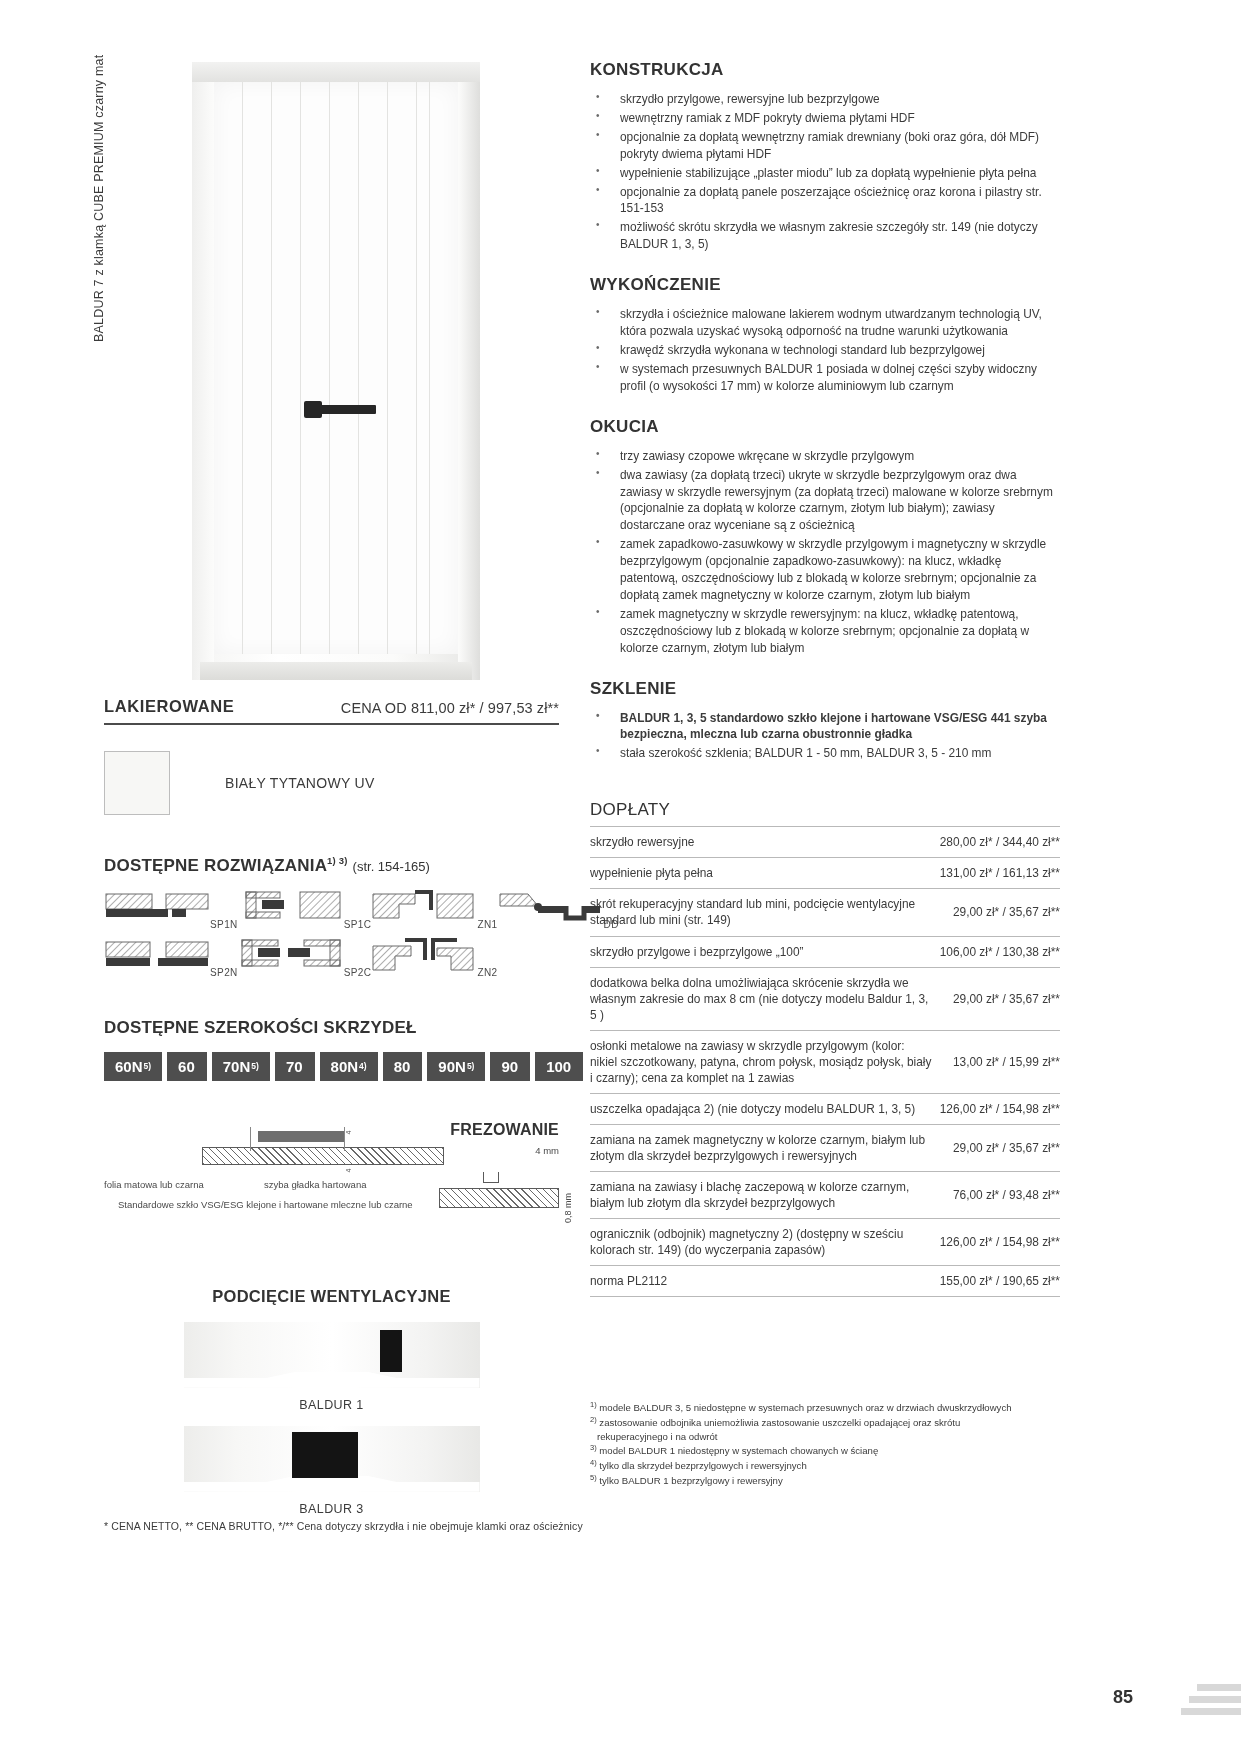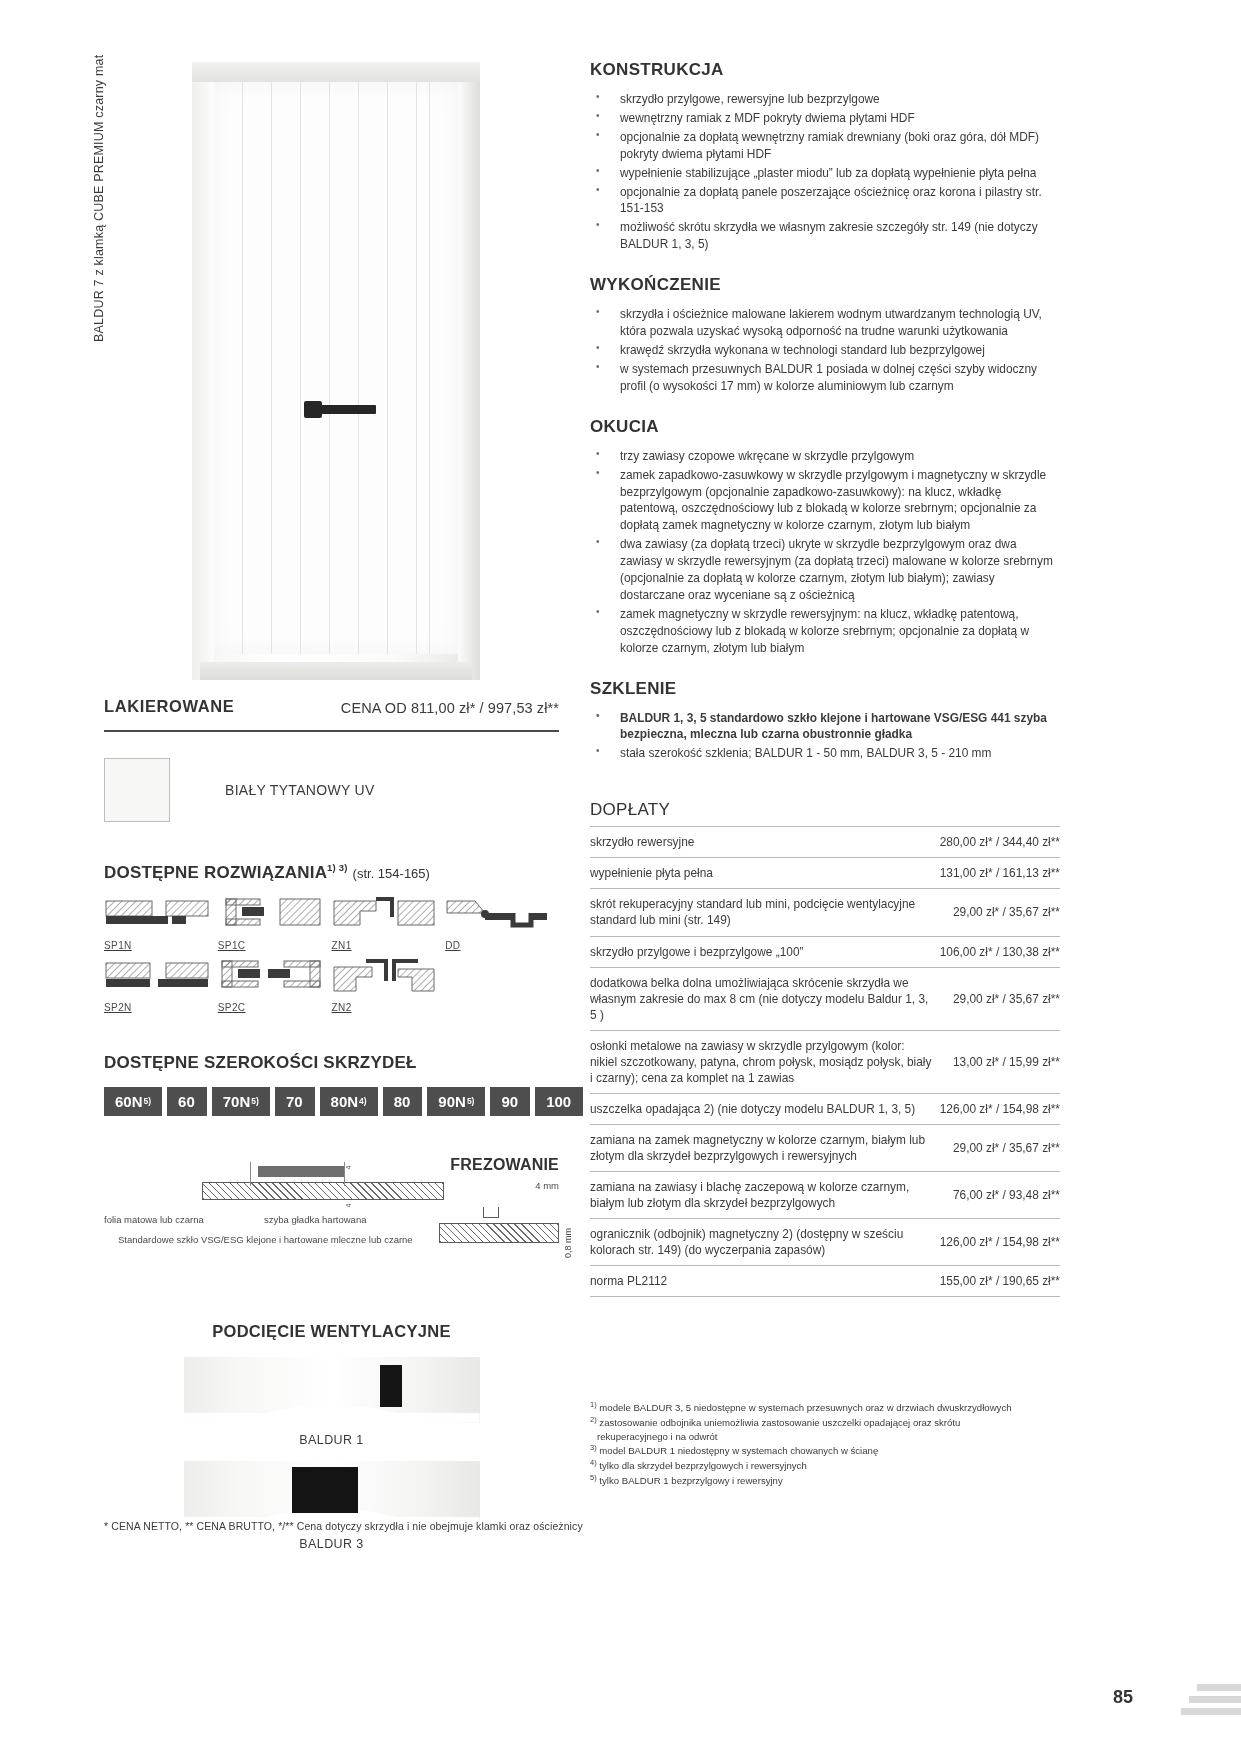--- a/index.html
+++ b/index.html
@@ -27,34 +27,34 @@
   .frame-l{position:absolute;left:0;top:0;width:22px;height:100%;background:linear-gradient(90deg,#efefee,#fcfcfb);}
   .frame-r{position:absolute;right:0;top:0;width:22px;height:100%;background:linear-gradient(90deg,#fcfcfb,#dededc);}
   .leaf{position:absolute;left:22px;top:20px;right:22px;bottom:26px;background:#fdfdfd;
         box-shadow:inset 0 0 22px rgba(0,0,0,.045);}
   .leaf .grv{position:absolute;top:0;bottom:0;width:1px;background:#e3e3e1;}
   .handle{position:absolute;left:128px;top:343px;width:56px;height:9px;background:#262626;border-radius:1px;}
   .handle:after{content:"";position:absolute;left:-16px;top:-4px;width:18px;height:17px;background:#262626;border-radius:2px;}
   .sill{position:absolute;left:8px;bottom:0;right:8px;height:18px;background:linear-gradient(180deg,#ececea,#dcdcd9);}
 
   .sec-bar{display:flex;align-items:flex-end;justify-content:space-between;
-           border-bottom:2px solid #4b4b4b;padding-bottom:14px;margin-top:20px;}
+           border-bottom:2px solid #4b4b4b;padding-bottom:7px;margin-top:20px;}
   .sec-bar .lk{font-size:16.5px;font-weight:bold;letter-spacing:.6px;color:#333;}
   .sec-bar .price{font-size:14.5px;color:#3b3b3b;letter-spacing:.1px;}
 
   .swatch-row{display:flex;align-items:center;gap:24px;margin-top:26px;}
   .swatch{width:64px;height:62px;background:#f7f7f5;border:1px solid #bdbdbd;}
   .swatch-name{font-size:14px;letter-spacing:.3px;color:#3b3b3b;margin-left:31px;}
 
   h3.block-title{font-size:17px;font-weight:bold;letter-spacing:.2px;color:#333;margin:40px 0 14px 0;}
   h3.block-title .sup{font-size:9.5px;vertical-align:super;font-weight:bold;}
   h3.block-title .pg{font-size:13px;font-weight:normal;letter-spacing:0;}
 
   .sol-grid{display:grid;grid-template-columns:repeat(4,1fr);row-gap:8px;}
-  .sol{display:flex;flex-direction:column;align-items:flex-start;text-decoration:underline;}
+  .sol{display:flex;flex-direction:row;align-items:flex-end;}
   .sol .dia{height:40px;display:flex;align-items:center;justify-content:center;}
   .sol .cap{font-size:10px;letter-spacing:.4px;color:#4a4a4a;margin-top:3px;}
 
   .w-row{display:flex;gap:5px;margin-top:10px;flex-wrap:nowrap;}
   .w-chip{background:#4e4e4e;color:#fff;font-size:15px;font-weight:bold;
           padding:7px 11px;line-height:1;display:flex;align-items:center;}
   .w-chip .sup{font-size:8.5px;vertical-align:super;margin-left:1px;}
 
   
   .glass-area{position:relative;margin-top:44px;height:118px;}
@@ -349,22 +349,22 @@
     <h2 class="head sp">WYKOŃCZENIE</h2>
     <ul class="bl">
       <li>skrzydła i ościeżnice malowane lakierem wodnym utwardzanym technologią UV, która pozwala uzyskać wysoką odporność na trudne warunki użytkowania</li>
       <li>krawędź skrzydła wykonana w technologi standard lub bezprzylgowej</li>
       <li>w systemach przesuwnych BALDUR 1 posiada w dolnej części szyby widoczny profil (o wysokości 17 mm) w kolorze aluminiowym lub czarnym</li>
     </ul>
 
     <h2 class="head sp">OKUCIA</h2>
     <ul class="bl">
       <li>trzy zawiasy czopowe wkręcane w skrzydle przylgowym</li>
+      <li>dwa zawiasy (za dopłatą trzeci) ukryte w skrzydle bezprzylgowym oraz dwa zawiasy w skrzydle rewersyjnym (za dopłatą trzeci) malowane w kolorze srebrnym (opcjonalnie za dopłatą w kolorze czarnym, złotym lub białym); zawiasy dostarczane oraz wyceniane są z ościeżnicą</li>
       <li>zamek zapadkowo-zasuwkowy w skrzydle przylgowym i magnetyczny w skrzydle bezprzylgowym (opcjonalnie zapadkowo-zasuwkowy): na klucz, wkładkę patentową, oszczędnościowy lub z blokadą w kolorze srebrnym; opcjonalnie za dopłatą zamek magnetyczny w kolorze czarnym, złotym lub białym</li>
-      <li>dwa zawiasy (za dopłatą trzeci) ukryte w skrzydle bezprzylgowym oraz dwa zawiasy w skrzydle rewersyjnym (za dopłatą trzeci) malowane w kolorze srebrnym (opcjonalnie za dopłatą w kolorze czarnym, złotym lub białym); zawiasy dostarczane oraz wyceniane są z ościeżnicą</li>
       <li>zamek magnetyczny w skrzydle rewersyjnym: na klucz, wkładkę patentową, oszczędnościowy lub z blokadą w kolorze srebrnym; opcjonalnie za dopłatą w kolorze czarnym, złotym lub białym</li>
     </ul>
 
     <h2 class="head sp">SZKLENIE</h2>
     <ul class="bl">
       <li class="b">BALDUR 1, 3, 5 standardowo szkło klejone i hartowane VSG/ESG 441 szyba bezpieczna, mleczna lub czarna obustronnie gładka</li>
       <li>stała szerokość szklenia; BALDUR 1 - 50 mm, BALDUR 3, 5 - 210 mm</li>
     </ul>
 
     <h2 class="dop-title">DOPŁATY</h2>

